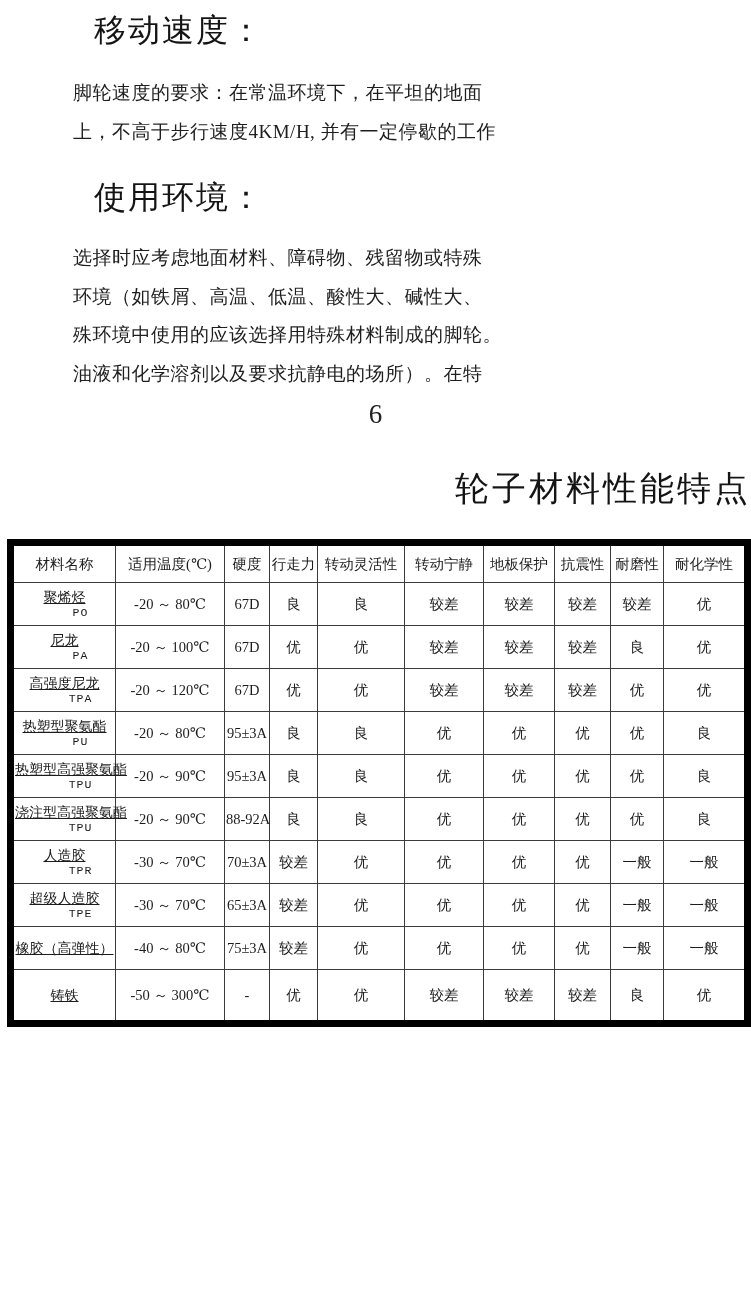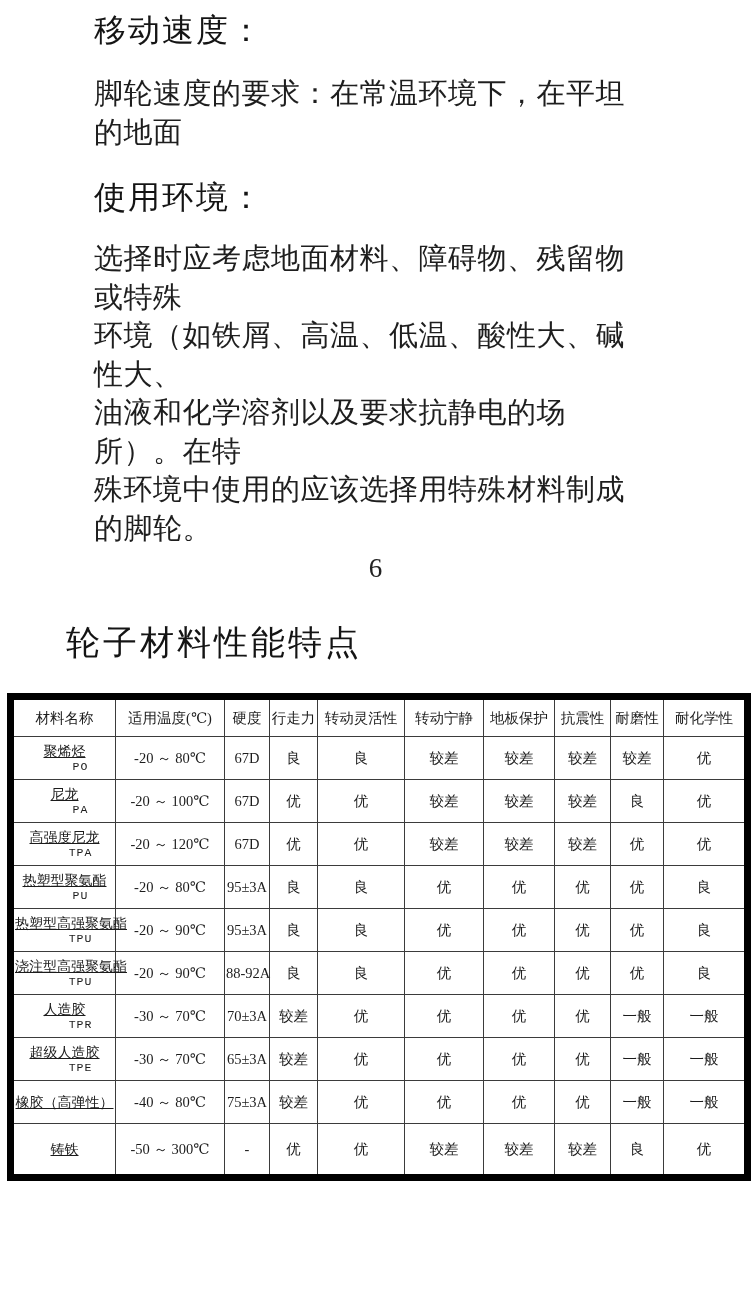--- a/index.html
+++ b/index.html
@@ -21,48 +21,49 @@
   }
   .sec-heading {
     font-size: 32px;
     line-height: 40px;
     margin-left: 94px;
     font-weight: 400;
     letter-spacing: 2px;
     color: #141414;
   }
   .para {
-    margin-left: 94px;
+    margin-left: 73px;
     width: 560px;
-    font-size: 29px;
+    font-size: 19px;
     letter-spacing: 0.5px;
     color: #1e1e1e;
   }
   .pline { line-height: 38.5px; }
   .para-s1 { margin-top: 24px; }
   .head-s2 { margin-top: 26px; }
   .para-s2 { margin-top: 22px; }
   .head-s3 { margin-top: 42px; }
   .para-s3 { margin-top: 16px; }
   .para-s3 .pline { line-height: 44px; }
   .page-number {
     margin-top: 4px;
     text-align: center;
     font-size: 27px;
     line-height: 34px;
     color: #222;
   }
   .table-title {
     margin-top: 36px;
-    margin-left: 66px;
+    margin-left: 106px;
     font-size: 34px;
     line-height: 44px;
     letter-spacing: 3px;
     font-weight: 400;
     color: #141414;
+    text-align: right;
   }
   table.materials {
     border-collapse: collapse;
     table-layout: fixed;
     width: 737px;
     margin: 28px 0 0 7px;
     border: 7px solid #000000;
   }
   table.materials th,
   table.materials td {
@@ -101,30 +102,31 @@
 </style>
 </head>
 <body>
 
 <div class="doc">
 
   <div class="section">
     <div class="sec-heading">移动速度：</div>
     <div class="para para-s1">
       <div class="pline">脚轮速度的要求：在常温环境下，在平坦的地面</div>
+      <div class="pline">上，不高于步行速度4KM/H, 并有一定停歇的工作</div>
     </div>
   </div>
 
   <div class="section">
     <div class="sec-heading head-s2">使用环境：</div>
     <div class="para para-s2">
       <div class="pline">选择时应考虑地面材料、障碍物、残留物或特殊</div>
       <div class="pline">环境（如铁屑、高温、低温、酸性大、碱性大、</div>
+      <div class="pline">殊环境中使用的应该选择用特殊材料制成的脚轮。</div>
       <div class="pline">油液和化学溶剂以及要求抗静电的场所）。在特</div>
-      <div class="pline">殊环境中使用的应该选择用特殊材料制成的脚轮。</div>
     </div>
   </div>
 
 
   <div class="page-number">6</div>
 
   <div class="table-title">轮子材料性能特点</div>
 
   <table class="materials">
     <colgroup>

